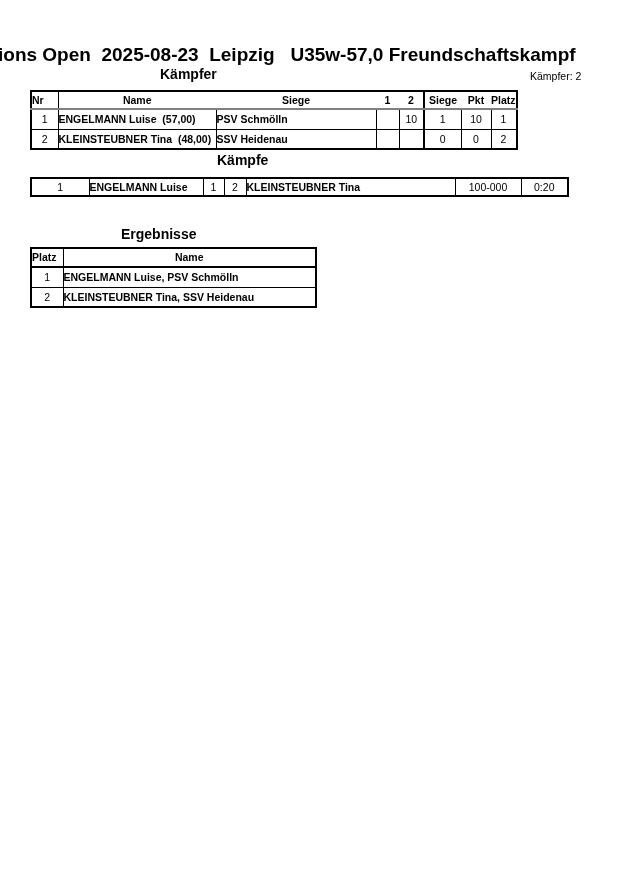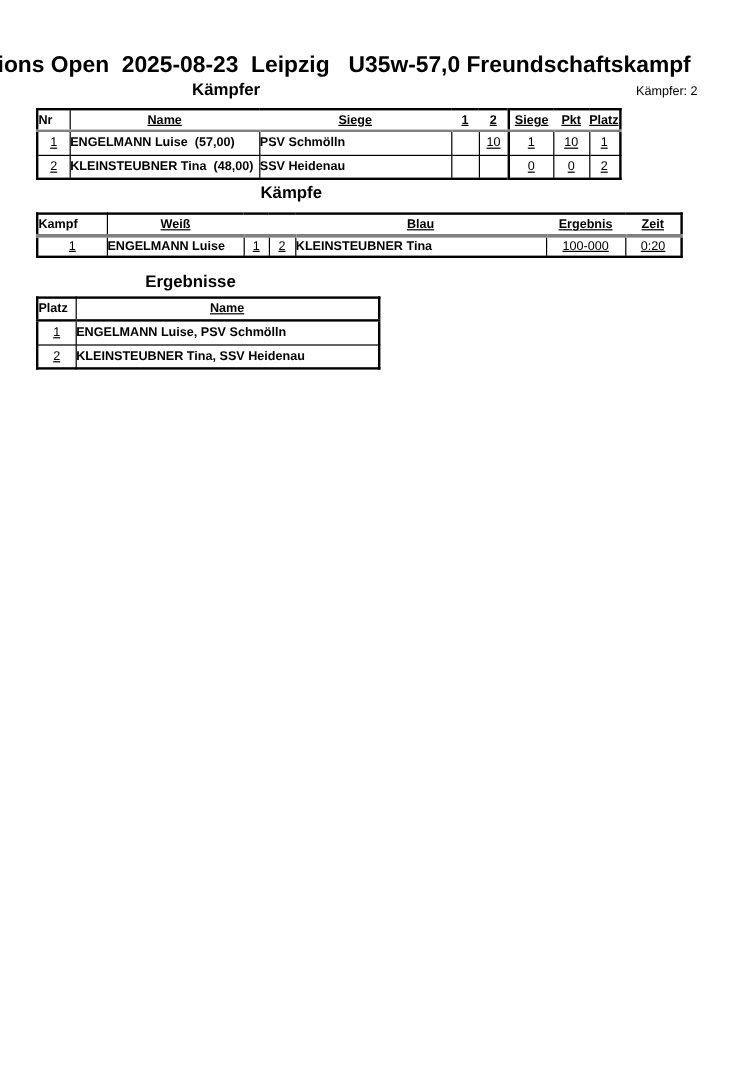--- a/index.html
+++ b/index.html
@@ -34,21 +34,21 @@
   
   .t1 th{border-bottom:2px solid #808080;}
   .t2 th{border-bottom:3px solid #808080;}
   .t3 th{border-bottom:2px solid #000;}
   
   .tbl td{border:1px solid #000;}
   
   .brthin{border-right:1px solid #000;}
   .heavyleft{border-left:2px solid #000 !important;}
   .cL{text-align:left;font-weight:bold;}
-  .cC{text-align:center;text-decoration:underline;}
+  .cC{text-align:center;}
   .padS{padding-left:3px;}
   .padM{padding-left:6px;}
   .bold{font-weight:bold;}
   .t1{left:30px;top:90px;}
   .t2{left:30px;top:177px;}
   .t3{left:30px;top:247px;}
 </style>
 </head>
 <body>
 
@@ -108,29 +108,20 @@
   <colgroup>
     <col style="width:58px">
       <col style="width:114px">
     <col style="width:21px">
       <col style="width:22px">
     <col style="width:209px">
       <col style="width:66px">
       <col style="width:47px">
   </colgroup>
   <tbody>
-      <tr style="height:18px;">
-    <th class="cL padS brthin">Kampf</th>
-    <th class="cC">Weiß</th>
-    <th class="cC"></th>
-    <th class="cC"></th>
-    <th class="cC">Blau</th>
-    <th class="cC">Ergebnis</th>
-    <th class="cC">Zeit</th>
-  </tr>
   <tr style="height:18px;">
     <td class="cC">1</td>
     <td class="cL padM bold">ENGELMANN Luise</td>
     <td class="cC">1</td>
     <td class="cC">2</td>
     <td class="cL padM">KLEINSTEUBNER Tina</td>
     <td class="cC">100-000</td>
     <td class="cC">0:20</td>
   </tr>
 </tbody>

